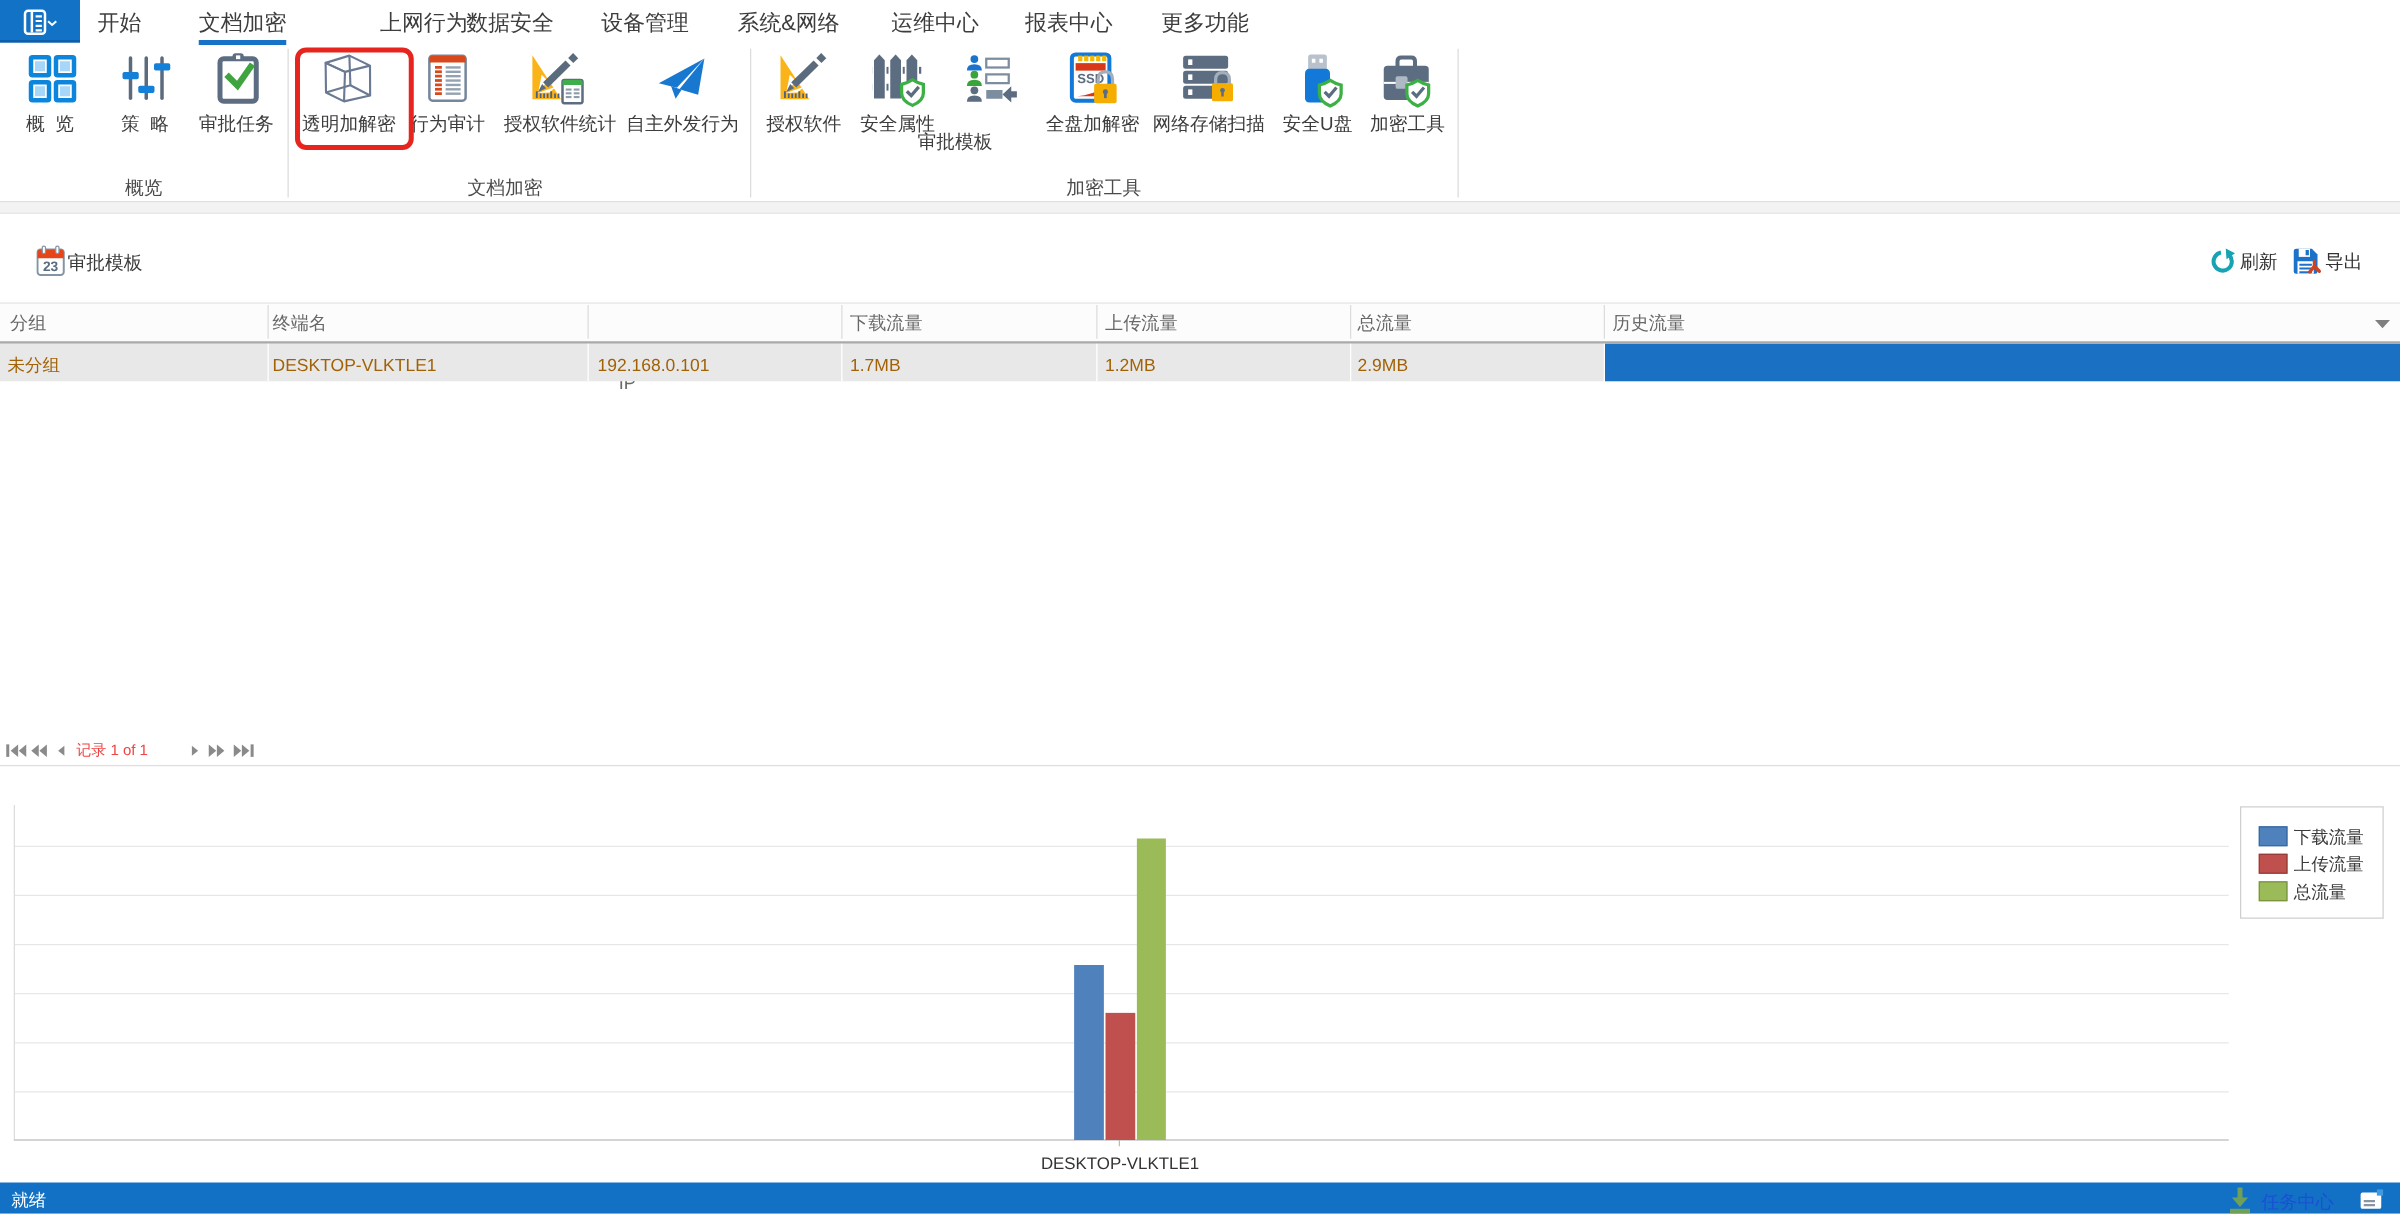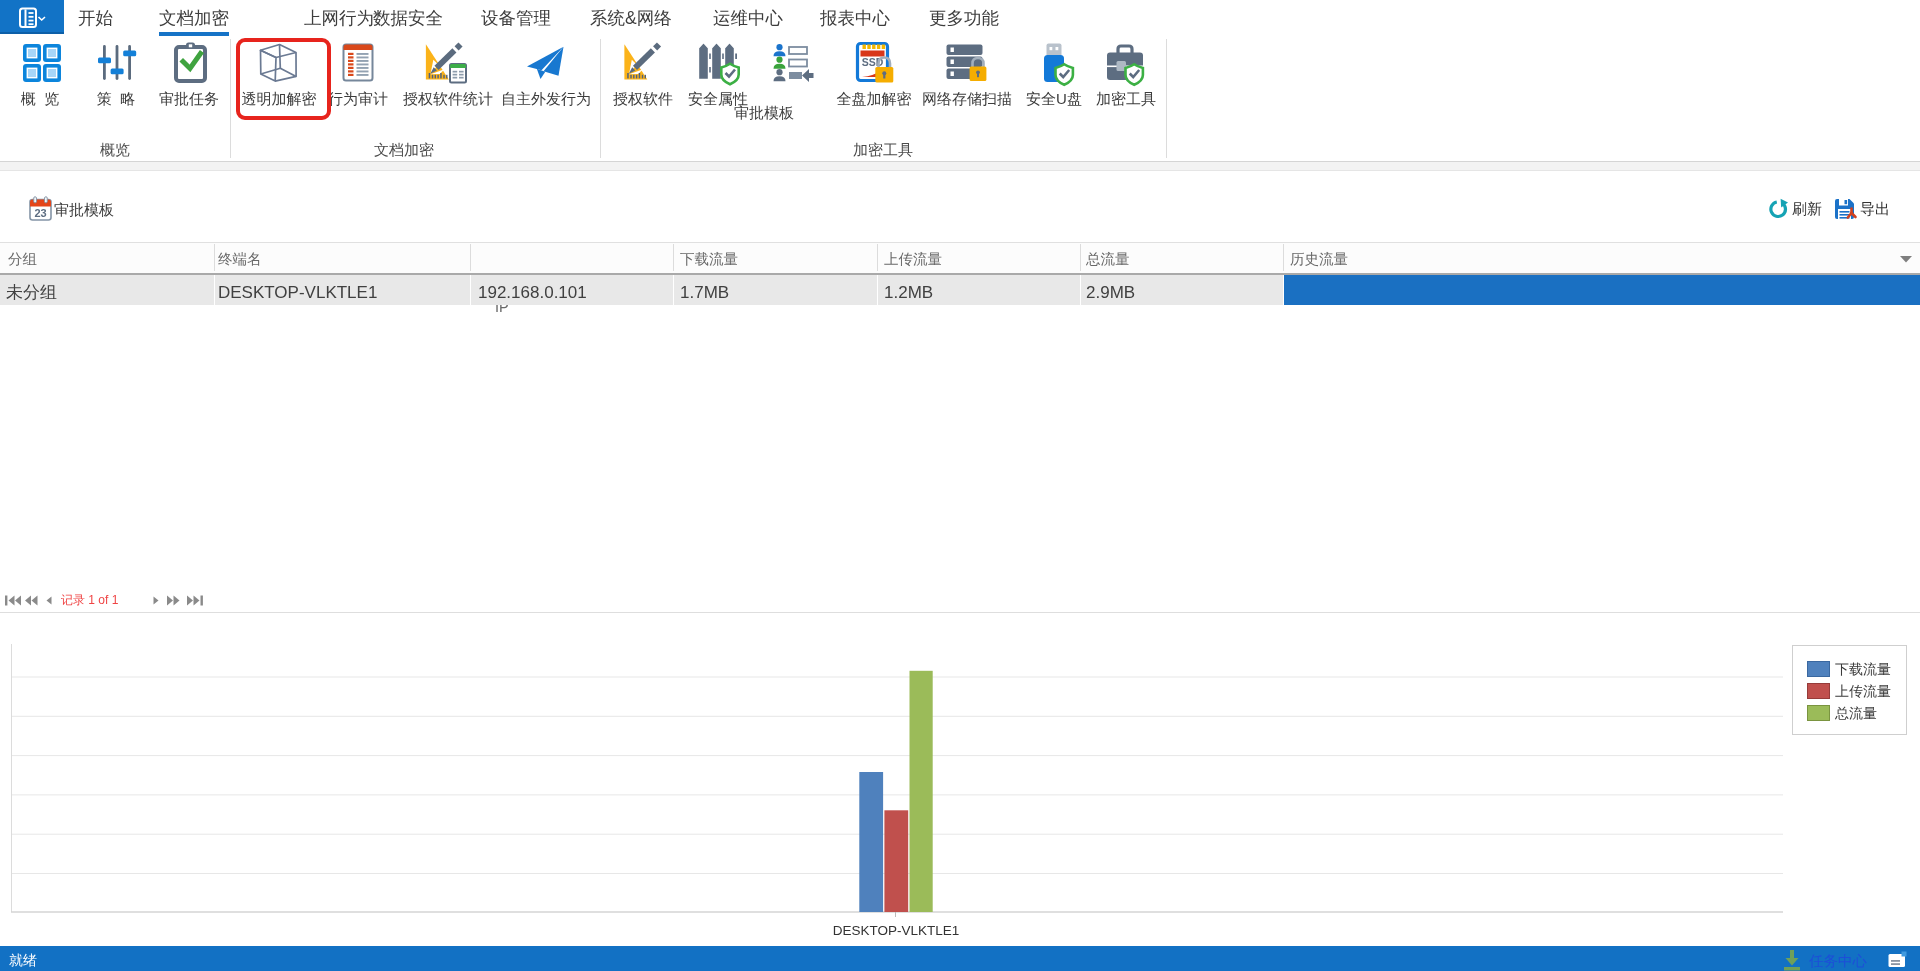--- a/index.html
+++ b/index.html
@@ -5,21 +5,21 @@
 html,body{margin:0;padding:0;}
 body{font-family:"Liberation Sans",sans-serif;background:#fff;}
 #app{position:relative;width:1920px;height:971px;overflow:hidden;background:#fff;}
 .abs{position:absolute;}
 .tab{position:absolute;top:0;height:36px;line-height:36px;font-size:17.5px;color:#3d3d3d;white-space:nowrap;}
 .rlabel{position:absolute;top:90px;width:120px;text-align:center;font-size:15px;color:#3d3d3d;white-space:nowrap;}
 .glabel{position:absolute;top:141px;width:120px;text-align:center;font-size:15px;color:#4b4b4b;white-space:nowrap;}
 .vsep{position:absolute;top:39px;width:1px;height:119px;background:#dcdcdc;}
 .hcell{position:absolute;top:243px;height:30px;line-height:32px;font-size:14.5px;color:#686868;}
 .hsep{position:absolute;top:244px;width:1px;height:27px;background:#dcdcdc;}
-.rcell{position:absolute;top:275px;height:34px;line-height:35px;font-size:17px;color:#404040;}
+.rcell{position:absolute;top:275px;height:34px;line-height:35px;font-size:14px;color:#a16207;}
 .rsep{position:absolute;top:275px;width:1px;height:30px;background:#fff;}
 </style>
 </head>
 <body>
 <div id="app">
 
 <div class="abs" style="left:0;top:0;width:1920px;height:36px;background:#fff;"></div>
 <div class="abs" style="left:0;top:0;width:64px;height:34px;background:#1273c6;border-bottom:2px solid #0c5fa8;box-sizing:border-box;">
 <svg width="64" height="34" viewBox="0 0 64 34">
 <rect x="20" y="8.5" width="16" height="18.5" rx="2.5" fill="none" stroke="#fff" stroke-width="2"></rect>

